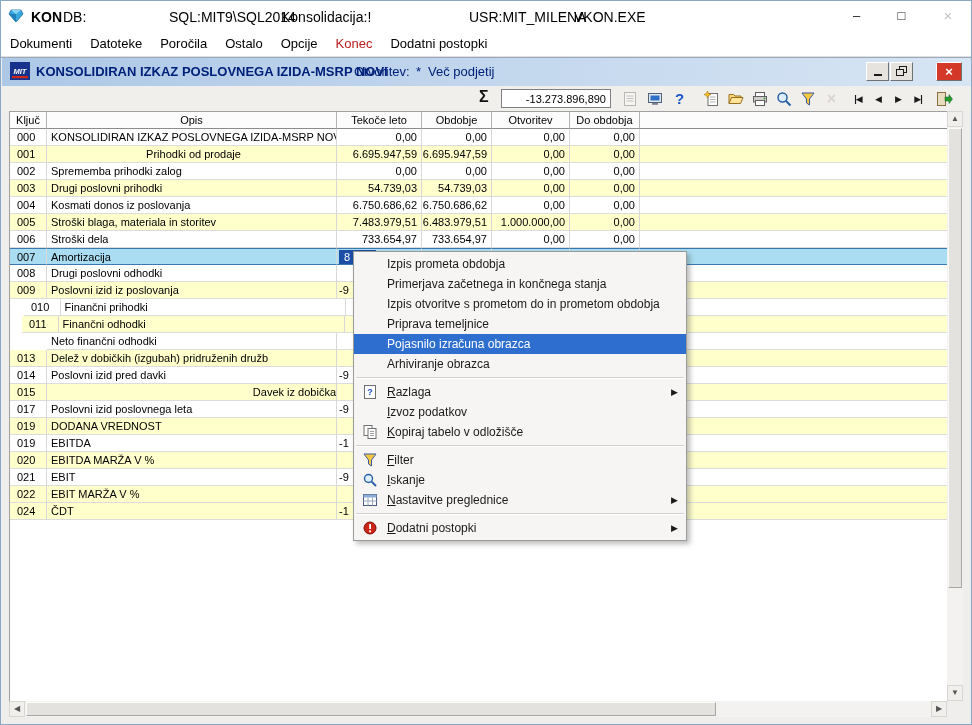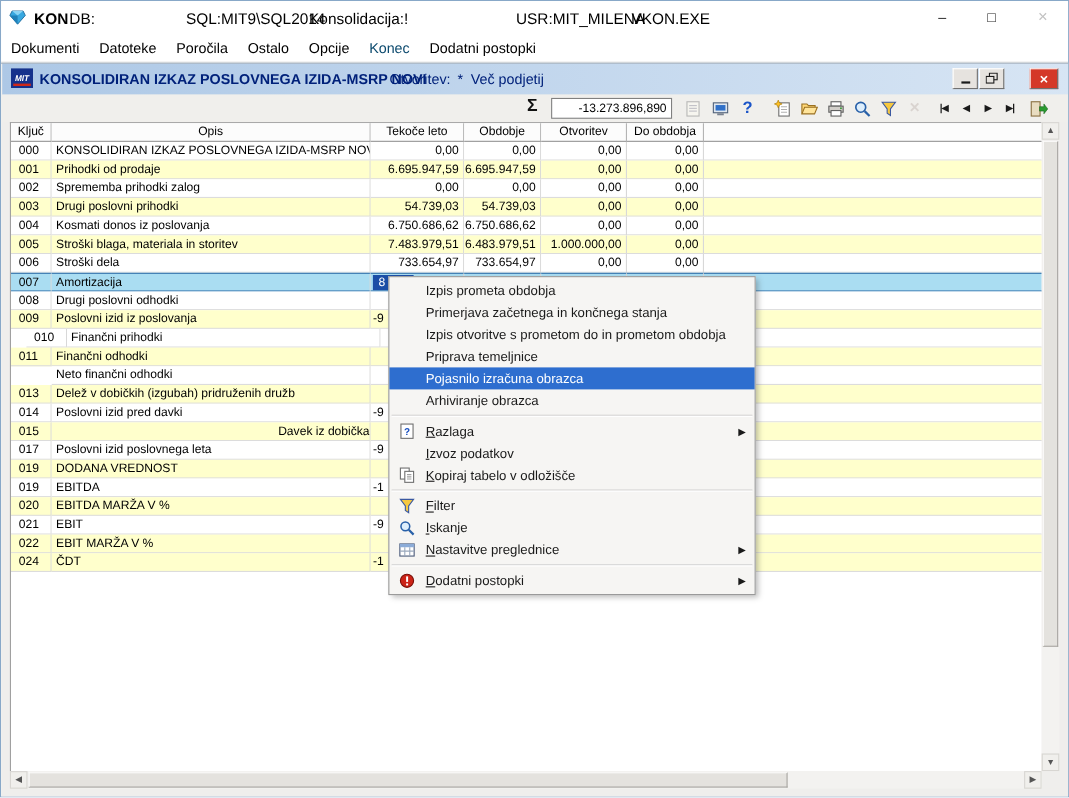--- a/index.html
+++ b/index.html
@@ -11,21 +11,21 @@
   .titlebar { position:absolute; left:0; top:0; width:100%; height:30px; background:#fff; }
   .tb-ico { position:absolute; left:7px; top:7px; width:16px; height:16px; }
   .tb-text { position:absolute; top:8px; font-size:14px; white-space:nowrap; color:#000; }
   .tb-text.b { font-weight:bold; }
   .winbtn { position:absolute; top:0; width:45px; height:30px; text-align:center; line-height:30px; font-size:13px; color:#222; }
   .winbtn.close { color:#c2c2c2; font-size:15px; }
 
   
   .menubar { position:absolute; left:0; top:30px; width:100%; height:26px; background:#fff; display:flex; align-items:center; border-bottom:1px solid #e0e0e0; }
   .menu-item { padding:0 9px; font-size:13px; height:26px; line-height:26px; color:#000; white-space:nowrap; }
-  .menu-item.disabled { color:#0c4a6e; }
+  .menu-item.disabled { color:#b91c1c; }
 
   
   .childframe { position:absolute; left:0; top:56px; width:972px; height:669px; background:#efeeec; border-top:1px solid #9aa8b8; }
   .mdititle { position:absolute; left:1px; top:57px; width:969px; height:28px; background:linear-gradient(to right,#adc8e6,#d7e5f4); }
   .mdi-logo { position:absolute; left:8px; top:4px; width:20px; height:18px; }
   .mdi-ttl { position:absolute; left:34px; top:6px; font-size:13px; font-weight:bold; color:#00217a; white-space:nowrap; }
   .mdi-sub { position:absolute; top:6px; font-size:13px; color:#00217a; white-space:nowrap; }
   .mdibtn { position:absolute; top:4px; width:23px; height:19px; background:#e6e3df; border:1px solid; border-color:#ffffff #707070 #707070 #ffffff; display:flex; align-items:center; justify-content:center; }
   .mdibtn.close { background:#d43828; width:26px; color:#fff; font-weight:bold; font-size:13px; line-height:17px; }
 
@@ -252,21 +252,21 @@
           <div class="gc key" style="width: 37px;">000</div>
           <div class="gc opis" style="width: 290px;">KONSOLIDIRAN IZKAZ POSLOVNEGA IZIDA-MSRP NOVI</div>
           <div class="gc num" style="width: 85px;">0,00</div>
           <div class="gc num" style="width: 70px;">0,00</div>
           <div class="gc num" style="width: 78px;">0,00</div>
           <div class="gc num" style="width: 70px;">0,00</div>
           <div class="gc fillercell" style="width: 307px;"></div>
         </div>
         <div class="grow stripe">
           <div class="gc key" style="width: 37px;">001</div>
-          <div class="gc opis" style="width: 290px;">Prihodki od prodaje</div>
+          <div class="gc opis" style="width: 290px; text-align: center;">Prihodki od prodaje</div>
           <div class="gc num" style="width: 85px;">6.695.947,59</div>
           <div class="gc num" style="width: 70px;">6.695.947,59</div>
           <div class="gc num" style="width: 78px;">0,00</div>
           <div class="gc num" style="width: 70px;">0,00</div>
           <div class="gc fillercell" style="width: 307px;"></div>
         </div>
         <div class="grow">
           <div class="gc key" style="width: 37px;">002</div>
           <div class="gc opis" style="width: 290px;">Sprememba prihodki zalog</div>
           <div class="gc num" style="width: 85px;">0,00</div>
@@ -341,21 +341,21 @@
         <div class="grow">
           <div class="gc key" style="width: 37px; margin-left: 14px;">010</div>
           <div class="gc opis" style="width: 290px;">Finančni prihodki</div>
           <div class="gc num" style="width: 85px;"></div>
           <div class="gc num" style="width: 70px;"></div>
           <div class="gc num" style="width: 78px;"></div>
           <div class="gc num" style="width: 70px;"></div>
           <div class="gc fillercell" style="width: 307px;"></div>
         </div>
         <div class="grow stripe">
-          <div class="gc key" style="width: 37px;">011</div>
+          <div class="gc key" style="width: 37px; margin-left: 12px;">011</div>
           <div class="gc opis" style="width: 290px;">Finančni odhodki</div>
           <div class="gc num" style="width: 85px;"></div>
           <div class="gc num" style="width: 70px;"></div>
           <div class="gc num" style="width: 78px;"></div>
           <div class="gc num" style="width: 70px;"></div>
           <div class="gc fillercell" style="width: 307px;"></div>
         </div>
         <div class="grow">
           <div class="gc key" style="width: 37px; margin-top: 48px;">012</div>
           <div class="gc opis" style="width: 290px;">Neto finančni odhodki</div>

